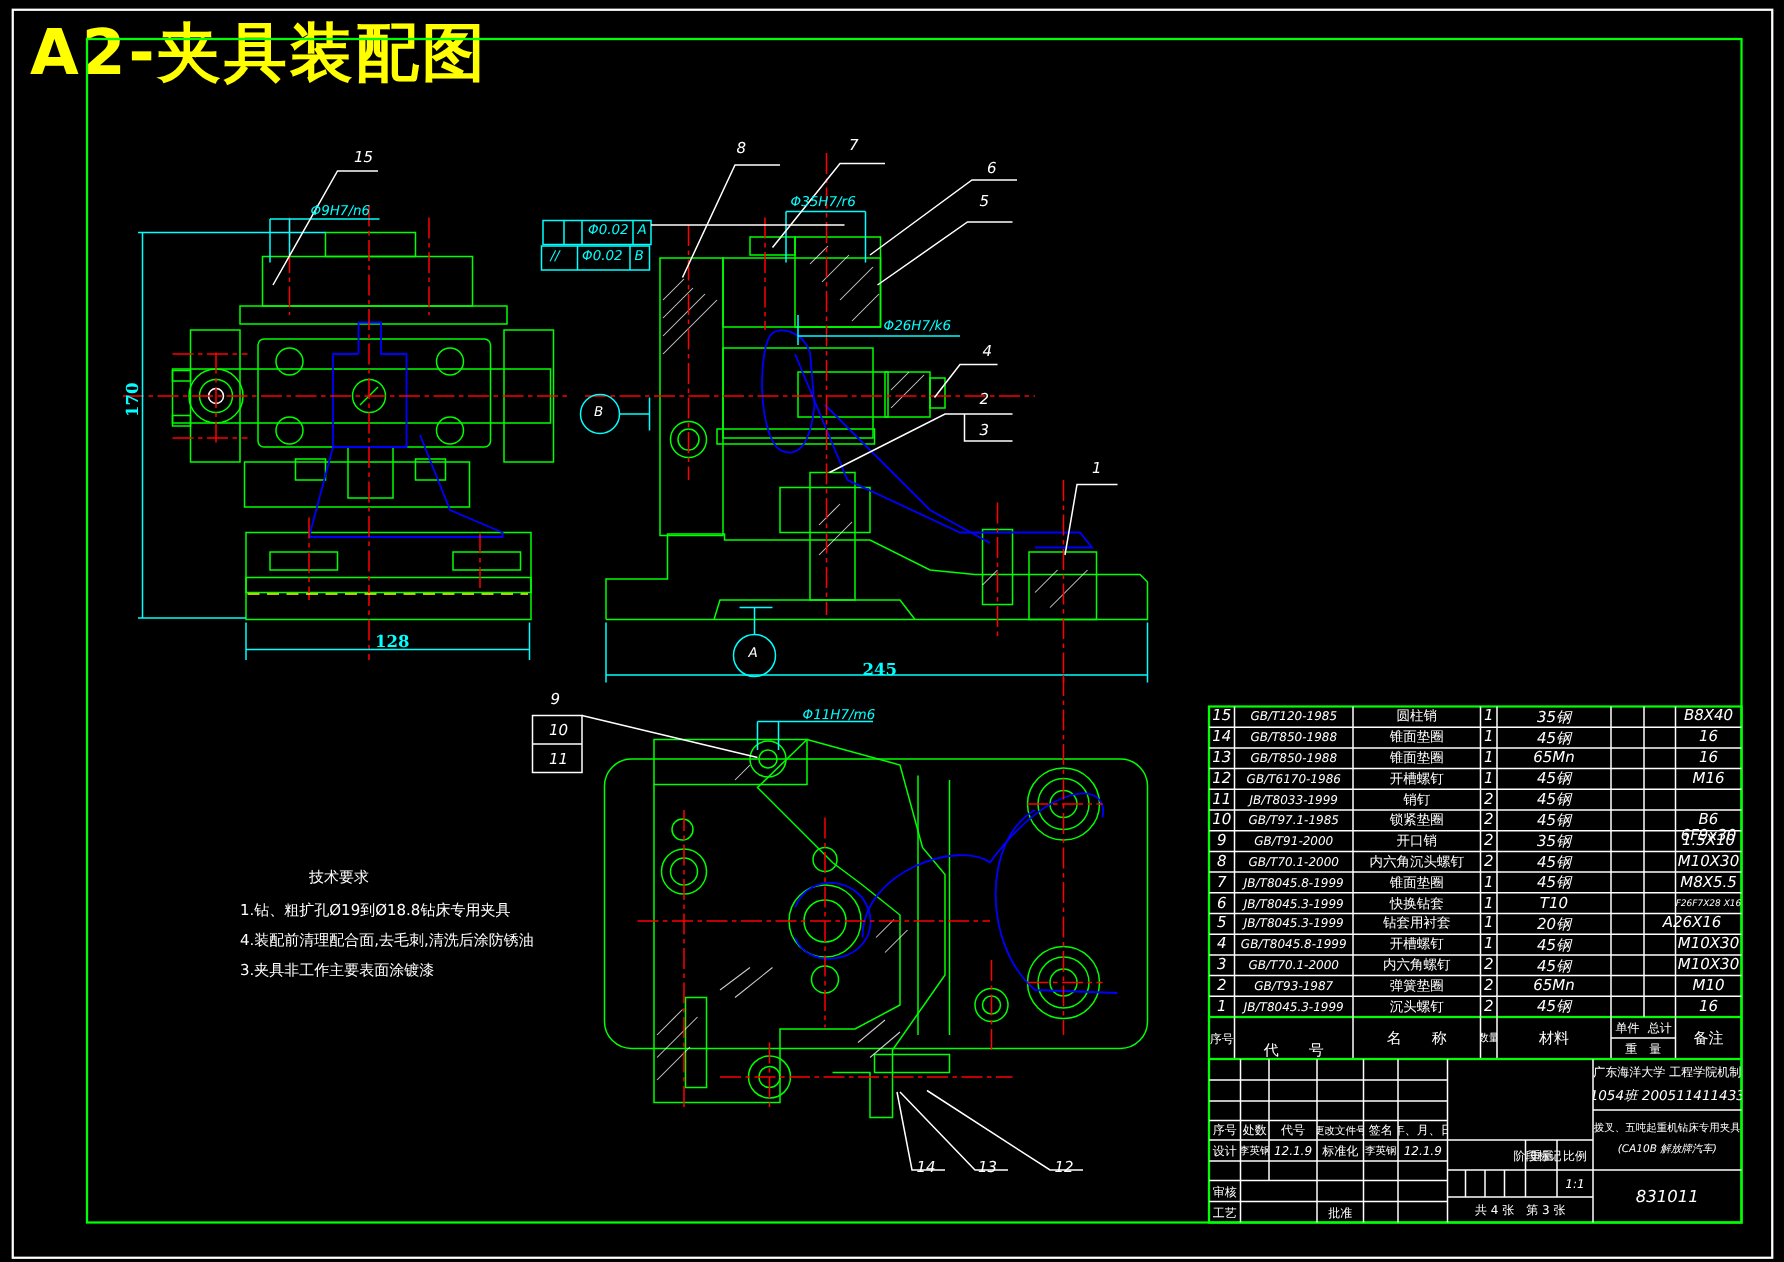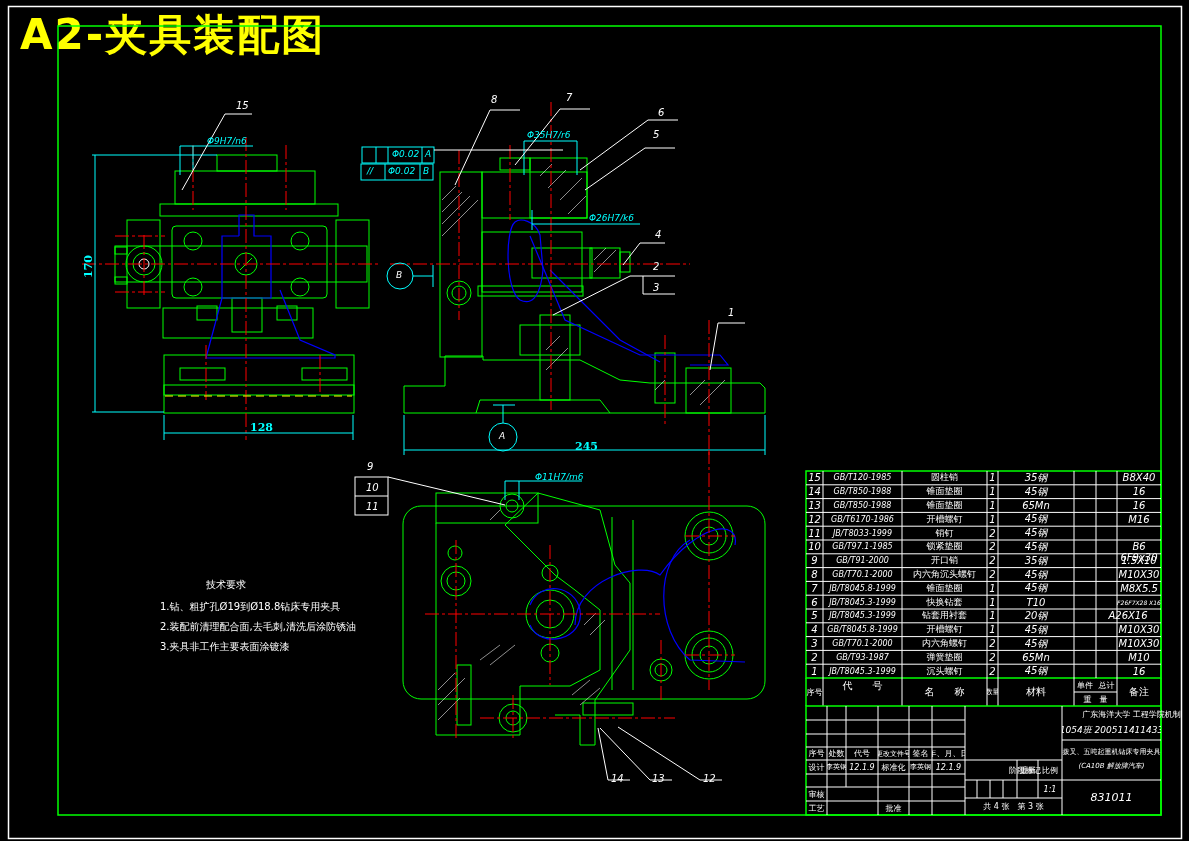--- a/index.html
+++ b/index.html
@@ -323,21 +323,21 @@
 <div class="lbl" style="left:366px;top:482px;">10</div>
 <div class="lbl" style="left:366px;top:501px;">11</div>
 <div class="lbl" style="left:611px;top:773px;">14</div>
 <div class="lbl" style="left:652px;top:773px;">13</div>
 <div class="lbl" style="left:703px;top:773px;">12</div>
 <div class="dim" style="left:535px;top:472px;">Φ11H7/m6</div>
 
 <div class="tech" style="left:160px;top:578px;">
   <div style="margin-left:46px;margin-bottom:8px;">技术要求</div>
   <div>1.钻、粗扩孔Ø19到Ø18.8钻床专用夹具</div>
-  <div>2.装配前清理配合面,去毛刺,清洗后涂防锈油</div>
+  <div>4.装配前清理配合面,去毛刺,清洗后涂防锈油</div>
   <div>3.夹具非工作主要表面涂镀漆</div>
 </div>
 
 <div id="parts-list" class="tbl" style="left:0;top:0;">
     <div>
       <div class="cell" style="left: 806px; top: 471px; width: 17px; height: 13.8px;">15</div>
       <div class="cell" style="left: 823px; top: 471px; width: 79px; height: 13.8px; font-size: 8px;">GB/T120-1985</div>
       <div class="cell" style="left: 902px; top: 471px; width: 85px; height: 13.8px; font-size: 9px; font-style: normal;">圆柱销</div>
       <div class="cell" style="left: 987px; top: 471px; width: 11px; height: 13.8px;">1</div>
       <div class="cell" style="left: 998px; top: 471px; width: 76px; height: 13.8px;">35钢</div>
@@ -482,32 +482,32 @@
       <div class="cell" style="left: 987px; top: 664.2px; width: 11px; height: 13.8px;">2</div>
       <div class="cell" style="left: 998px; top: 664.2px; width: 76px; height: 13.8px;">45钢</div>
       <div class="cell" style="left: 1074px; top: 664.2px; width: 22px; height: 13.8px;"></div>
       <div class="cell" style="left: 1096px; top: 664.2px; width: 21px; height: 13.8px;"></div>
       <div class="cell" style="left: 1117px; top: 664.2px; width: 44px; height: 13.8px;">16</div>
     </div>
   </div>
 
 <div class="tbl" style="left:0;top:0;font-style:normal;">
   <div class="cell" style="left:806px;top:678px;width:17px;height:28px;font-size:8px;">序号</div>
-  <div class="cell" style="left:823px;top:678px;width:79px;height:16px;border-radius:11px;">代　　号</div>
+  <div class="cell" style="left:823px;top:692px;width:79px;height:16px;border-radius:11px;">代　　号</div>
   <div class="cell" style="left:902px;top:678px;width:85px;height:28px;">名　　称</div>
   <div class="cell" style="left:987px;top:678px;width:11px;height:28px;font-size:7px;">数量</div>
   <div class="cell" style="left:998px;top:678px;width:76px;height:28px;">材料</div>
   <div class="cell" style="left:1074px;top:678px;width:22px;height:14px;font-size:8px;">单件</div>
   <div class="cell" style="left:1096px;top:678px;width:21px;height:14px;font-size:8px;">总计</div>
   <div class="cell" style="left:1074px;top:692px;width:43px;height:14px;font-size:8px;">重　量</div>
   <div class="cell" style="left:1117px;top:678px;width:44px;height:28px;">备注</div>
 </div>
 
 <div class="tbl" style="left:0;top:0;font-style:normal;font-size:8px;">
-  <div class="cell" style="left:1062px;top:706px;width:99px;height:16px;font-size:8px;padding-left:20px;">广东海洋大学 工程学院机制</div>
+  <div class="cell" style="left:1062px;top:706px;width:99px;height:16px;font-size:8px;">广东海洋大学 工程学院机制</div>
   <div class="cell" style="left:1062px;top:722px;width:99px;height:16px;font-style:italic;font-size:9px;">1054班 200511411433</div>
   <div class="cell" style="left:1062px;top:745px;width:99px;height:14px;font-size:7px;">拨叉、五吨起重机钻床专用夹具</div>
   <div class="cell" style="left:1062px;top:759px;width:99px;height:14px;font-size:7px;font-style:italic;">(CA10B 解放牌汽车)</div>
   <div class="cell" style="left:1062px;top:780px;width:99px;height:35px;font-size:11px;font-style:italic;">831011</div>
 
   <div class="cell" style="left:806px;top:747px;width:21px;height:13px;">序号</div>
   <div class="cell" style="left:827px;top:747px;width:19px;height:13px;">处数</div>
   <div class="cell" style="left:846px;top:747px;width:32px;height:13px;">代号</div>
   <div class="cell" style="left:878px;top:747px;width:31px;height:13px;font-size:7px;">更改文件号</div>
   <div class="cell" style="left:909px;top:747px;width:23px;height:13px;">签名</div>

